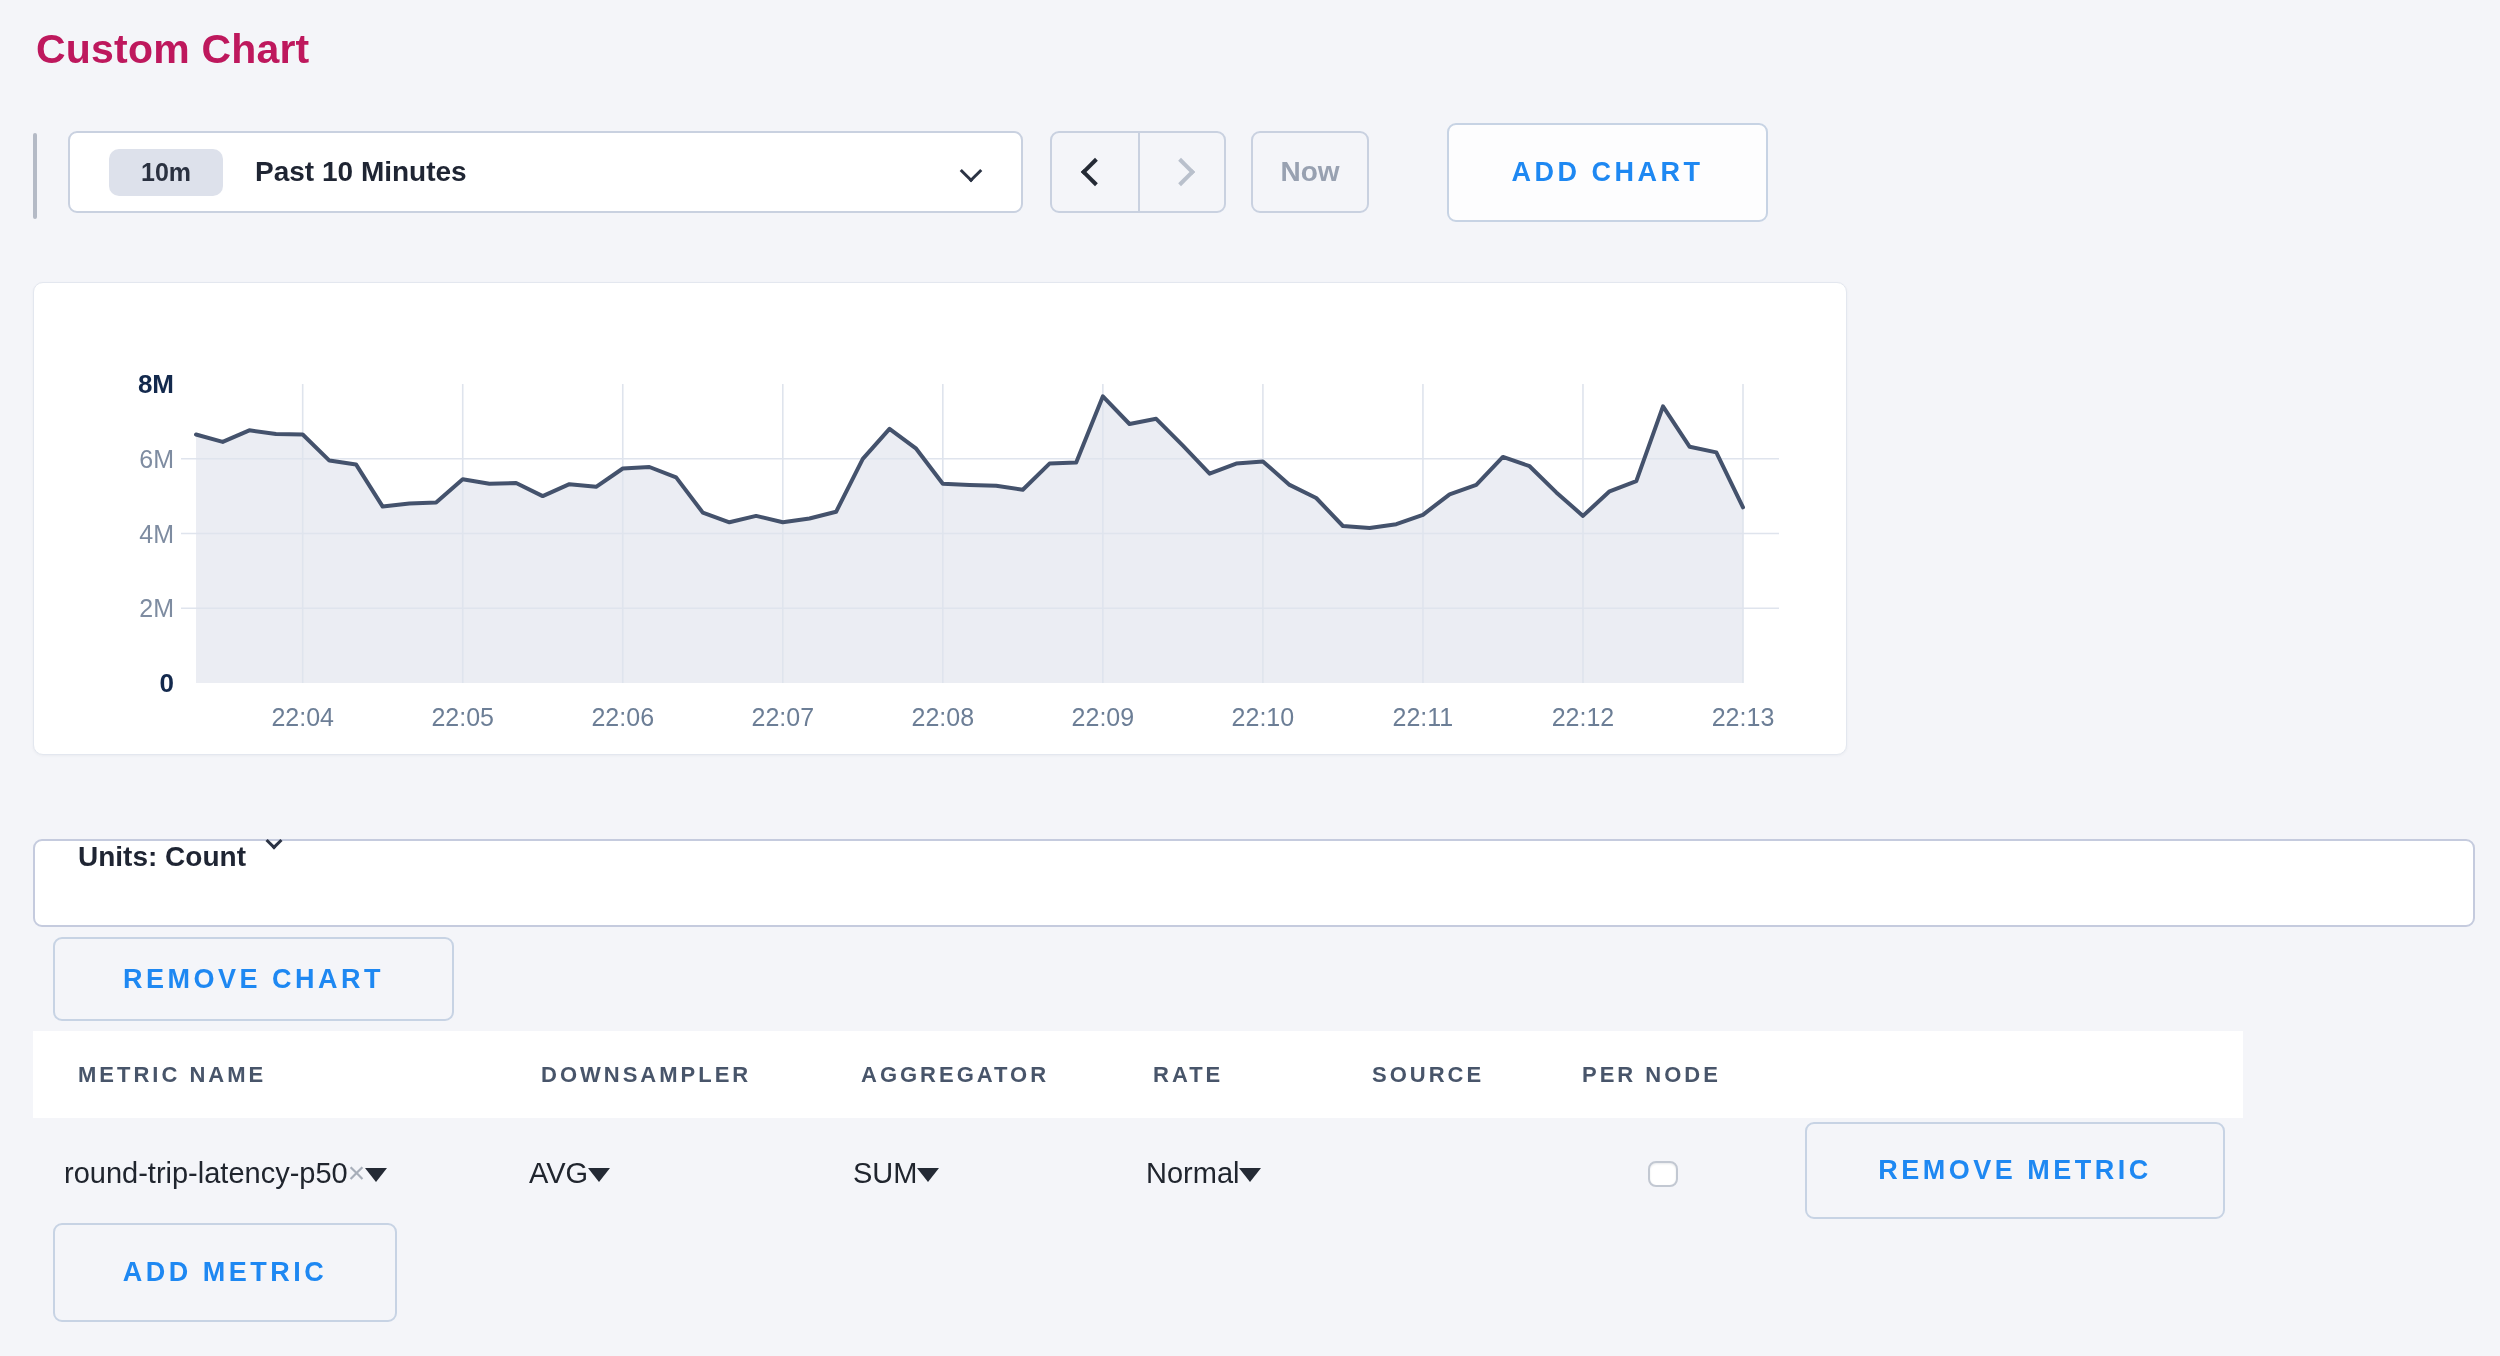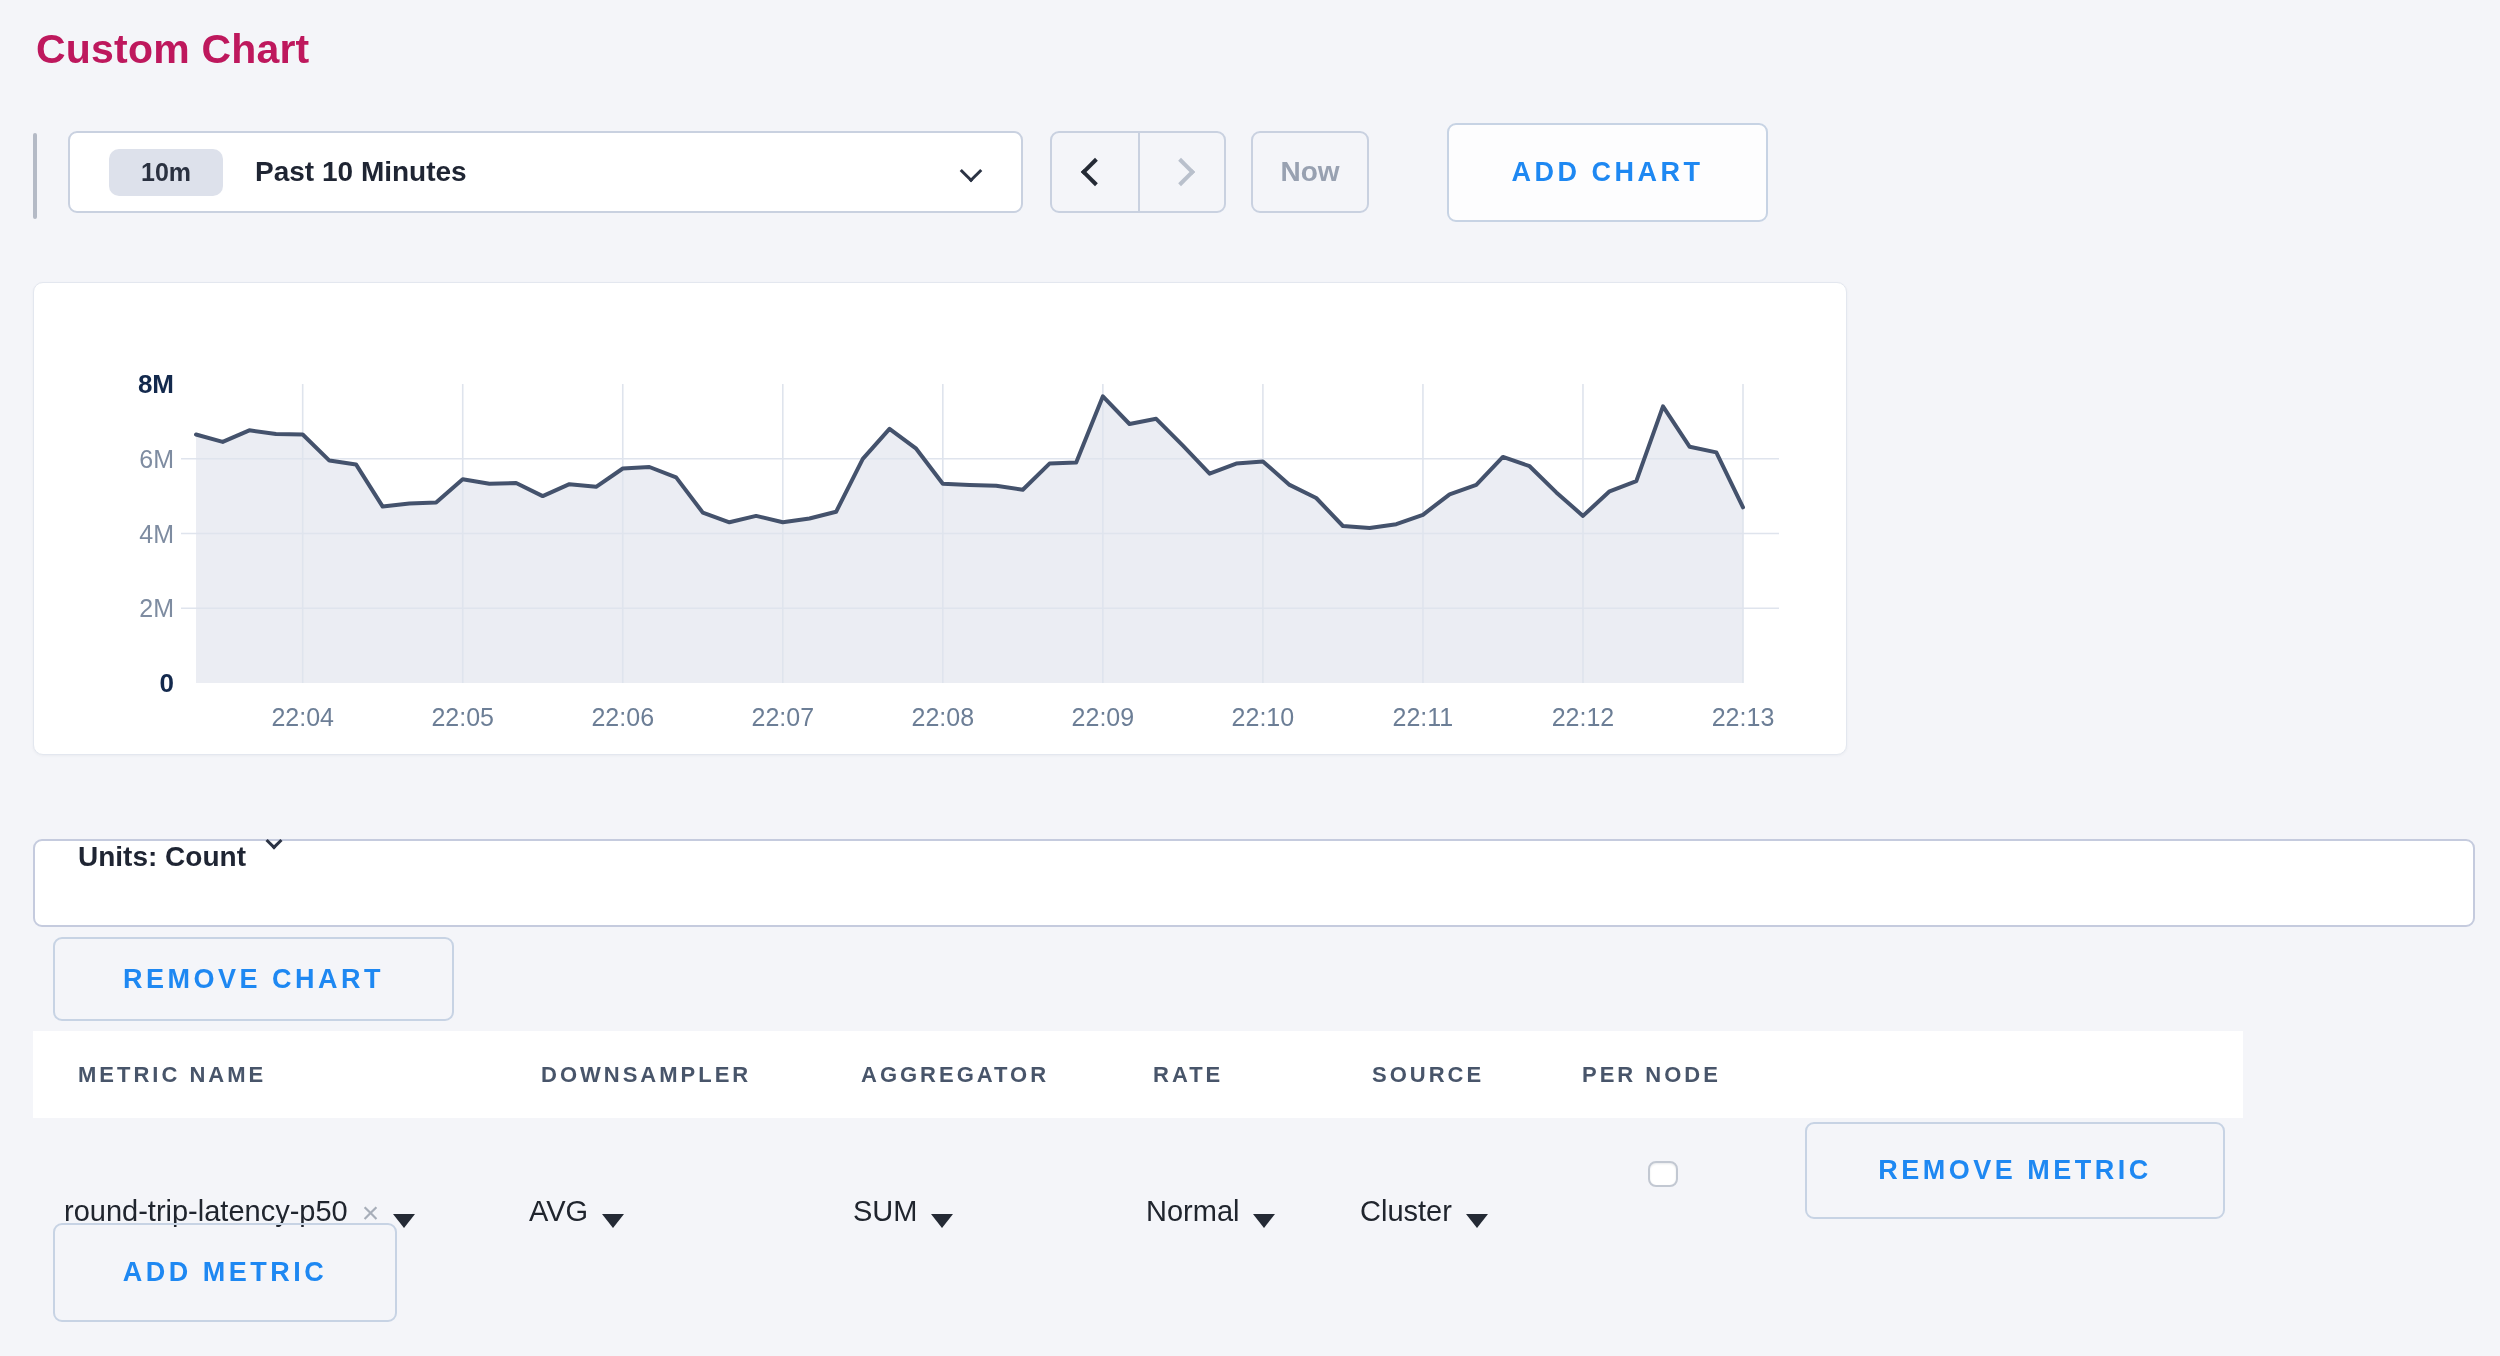--- a/index.html
+++ b/index.html
@@ -92,21 +92,21 @@
 
   #remove-chart-button{left:53px;top:937px;width:401px;height:84px;}
 
   
   #table-header-band{left:33px;top:1031px;width:2210px;height:87px;background:#ffffff;}
   .th{
     position:absolute;top:31px;
     font-size:22px;font-weight:700;letter-spacing:3px;color:var(--text-slate);
   }
   #metric-row{left:0;top:1118px;width:2500px;height:110px;}
-  .cell{position:absolute;top:0;height:110px;display:flex;align-items:flex-end;gap:14px;font-size:29px;color:#20252e;cursor:pointer;}
+  .cell{position:absolute;top:0;height:110px;display:flex;align-items:center;font-size:29px;color:#20252e;cursor:pointer;}
   .caret{
     width:0;height:0;border-left:11px solid transparent;border-right:11px solid transparent;
     border-top:14px solid #242a35;margin-top:4px;
   }
   #metric-clear{color:#a7aeb9;font-size:30px;cursor:pointer;line-height:1;}
   #per-node-checkbox{
     position:absolute;left:1648px;top:43px;width:30px;height:26px;
     appearance:none;-webkit-appearance:none;background:#ffffff;
     border:2px solid #c2c8d2;border-radius:8px;cursor:pointer;
     box-shadow:inset 0 1px 2px rgba(60,70,90,.12);
@@ -203,21 +203,17 @@
     <span class="caret"></span>
   </div>
   <div class="cell" style="left:853px">
     <span>SUM</span>
     <span class="caret"></span>
   </div>
   <div class="cell" style="left:1146px">
     <span>Normal</span>
     <span class="caret"></span>
   </div>
-  <div class="cell" style="left:1360px">
-    <span>Cluster</span>
-    <span class="caret"></span>
-  </div>
   <input type="checkbox" id="per-node-checkbox" style="">
   <div class="blue-btn" id="remove-metric-button">REMOVE METRIC</div>
 </div>
 
 <div class="abs blue-btn" id="add-metric-button">ADD METRIC</div>
 
 </body></html>

